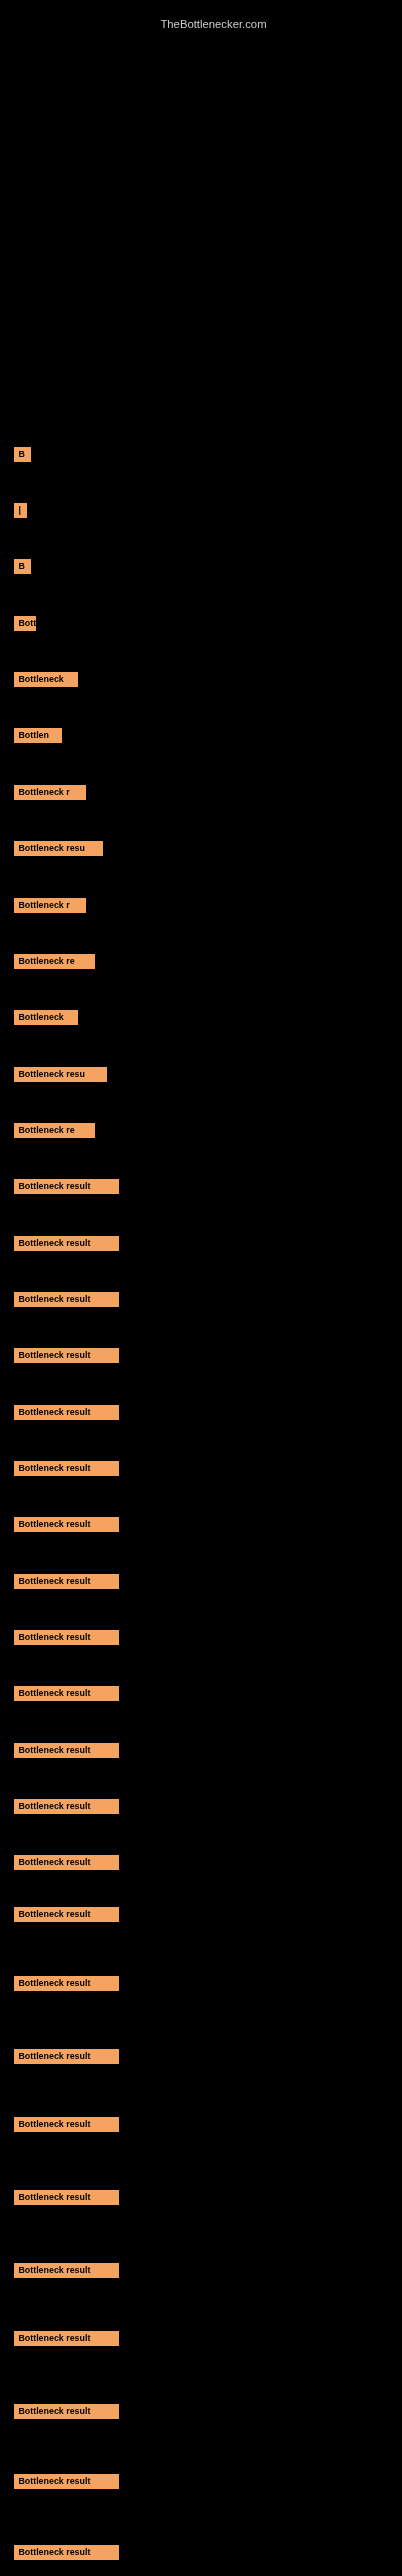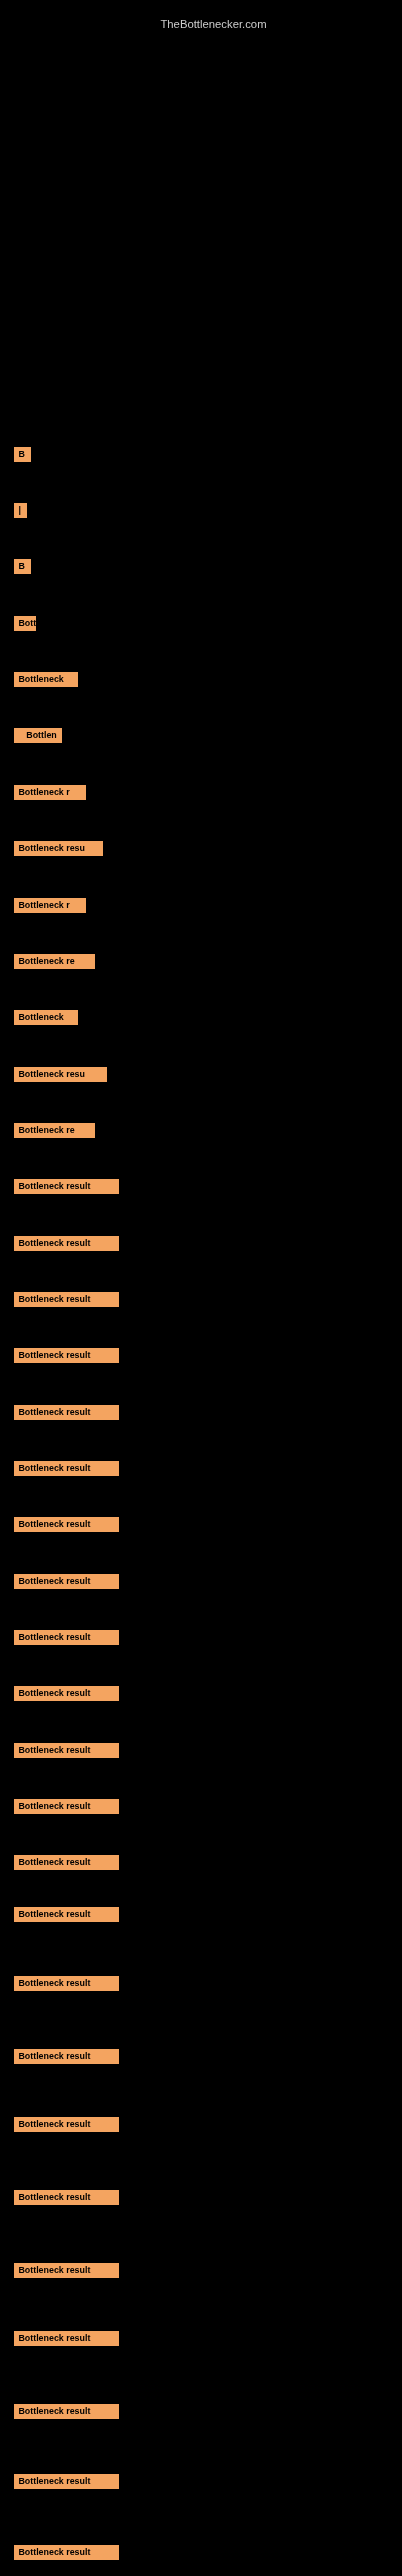--- a/index.html
+++ b/index.html
@@ -39,21 +39,21 @@
 <body>
 
 <span class="site-title">TheBottlenecker.com</span>
 
 <div id="items-container">
     <div class="bottleneck-item" style="top: 435px; width: 17.7px;">B</div>
     <div class="bottleneck-item" style="top: 491px; width: 13px;">|</div>
     <div class="bottleneck-item" style="top: 547px; width: 17.7px;">B</div>
     <div class="bottleneck-item" style="top: 604px; width: 22px;">Bottle</div>
     <div class="bottleneck-item" style="top: 660px; width: 64px;">Bottleneck</div>
-    <div class="bottleneck-item" style="top: 716px; width: 48px; text-align: right;">Bottlen</div>
+    <div class="bottleneck-item" style="top: 716px; width: 48px;">Bottlen</div>
     <div class="bottleneck-item" style="top: 773px; width: 72px;">Bottleneck r</div>
     <div class="bottleneck-item" style="top: 829px; width: 89px;">Bottleneck resu</div>
     <div class="bottleneck-item" style="top: 886px; width: 72px;">Bottleneck r</div>
     <div class="bottleneck-item" style="top: 942px; width: 81px;">Bottleneck re</div>
     <div class="bottleneck-item" style="top: 998px; width: 64px;">Bottleneck</div>
     <div class="bottleneck-item" style="top: 1055px; width: 93px;">Bottleneck resu</div>
     <div class="bottleneck-item" style="top: 1111px; width: 81px;">Bottleneck re</div>
     <div class="bottleneck-item" style="top: 1167px; width: 105px;">Bottleneck result</div>
     <div class="bottleneck-item" style="top: 1224px; width: 105px;">Bottleneck result</div>
     <div class="bottleneck-item" style="top: 1280px; width: 105px;">Bottleneck result</div>

